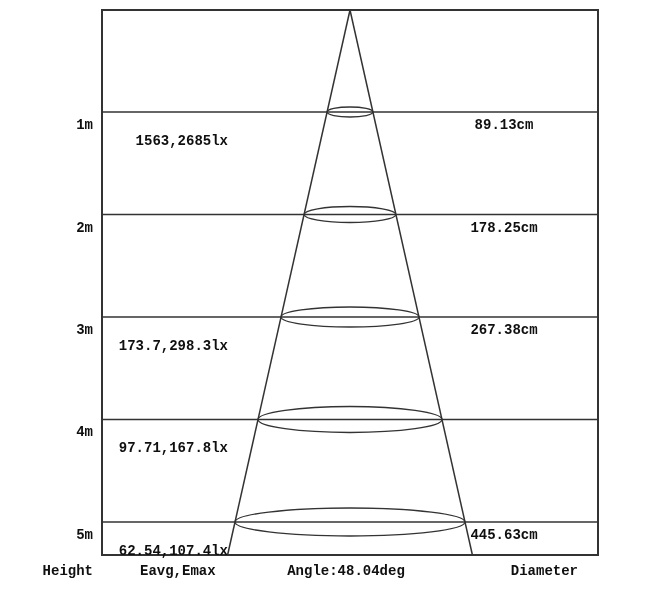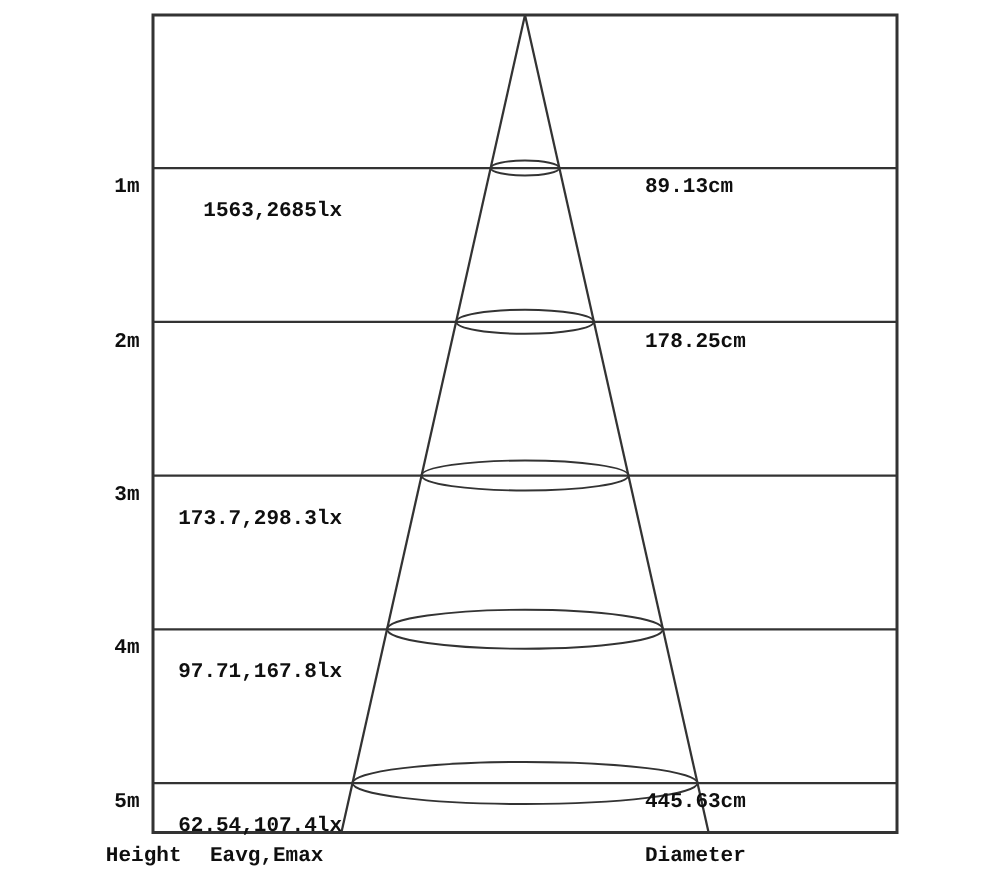--- a/index.html
+++ b/index.html
@@ -22,31 +22,31 @@
     overflow: hidden;
   }
   .diagram-svg {
     position: absolute;
     left: 0; top: 0;
     width: 660px; height: 595px;
   }
   .txt { position: absolute; white-space: pre; }
   .col-height  { left: 40px;  width: 53px;  text-align: right; }
   .col-eavg    { left: 100px; width: 128px; text-align: right; margin-top: 16px; }
-  .col-diam    { left: 430px; width: 148px; text-align: left; }
+  .col-diam    { left: 430px; width: 148px; text-align: center; }
   .row-1 { top: 117px; }
   .row-2 { top: 220px; }
   .row-3 { top: 322px; }
   .row-4 { top: 424px; }
   .row-5 { top: 527px; }
   .footer { top: 563px; }
-  .f-height   { left: 40px;  width: 53px;  text-align: right; margin-left: 28px; }
+  .f-height   { left: 40px;  width: 53px;  text-align: right; }
   .f-eavg     { left: 140px; }
   .f-angle    { left: 250px; width: 192px; text-align: center; }
-  .f-diam     { left: 430px; width: 148px; text-align: left; }
+  .f-diam     { left: 430px; width: 148px; text-align: right; }
 </style>
 </head>
 <body>
 
 <div class="canvas">
 
   <svg class="diagram-svg" viewBox="0 0 660 595" aria-hidden="true">
 
     <rect x="102" y="10" width="496" height="545" fill="none" stroke="var(--line-color)" stroke-width="2"></rect>
 
@@ -68,25 +68,27 @@
 
   <div class="txt col-height row-1">1m</div>
   <div class="txt col-eavg   row-1">1563,2685lx</div>
   <div class="txt col-diam   row-1">89.13cm</div>
 
   <div class="txt col-height row-2">2m</div>
   <div class="txt col-diam   row-2">178.25cm</div>
 
   <div class="txt col-height row-3">3m</div>
   <div class="txt col-eavg   row-3">173.7,298.3lx</div>
+  <div class="txt col-diam   row-3">267.38cm</div>
 
   <div class="txt col-height row-4">4m</div>
   <div class="txt col-eavg   row-4">97.71,167.8lx</div>
 
   <div class="txt col-height row-5">5m</div>
   <div class="txt col-eavg   row-5">62.54,107.4lx</div>
   <div class="txt col-diam   row-5">445.63cm</div>
 
   <div class="txt footer f-height">Height</div>
   <div class="txt footer f-eavg">Eavg,Emax</div>
+  <div class="txt footer f-angle">Angle:48.04deg</div>
   <div class="txt footer f-diam">Diameter</div>
 
 </div>
 
 </body></html>

